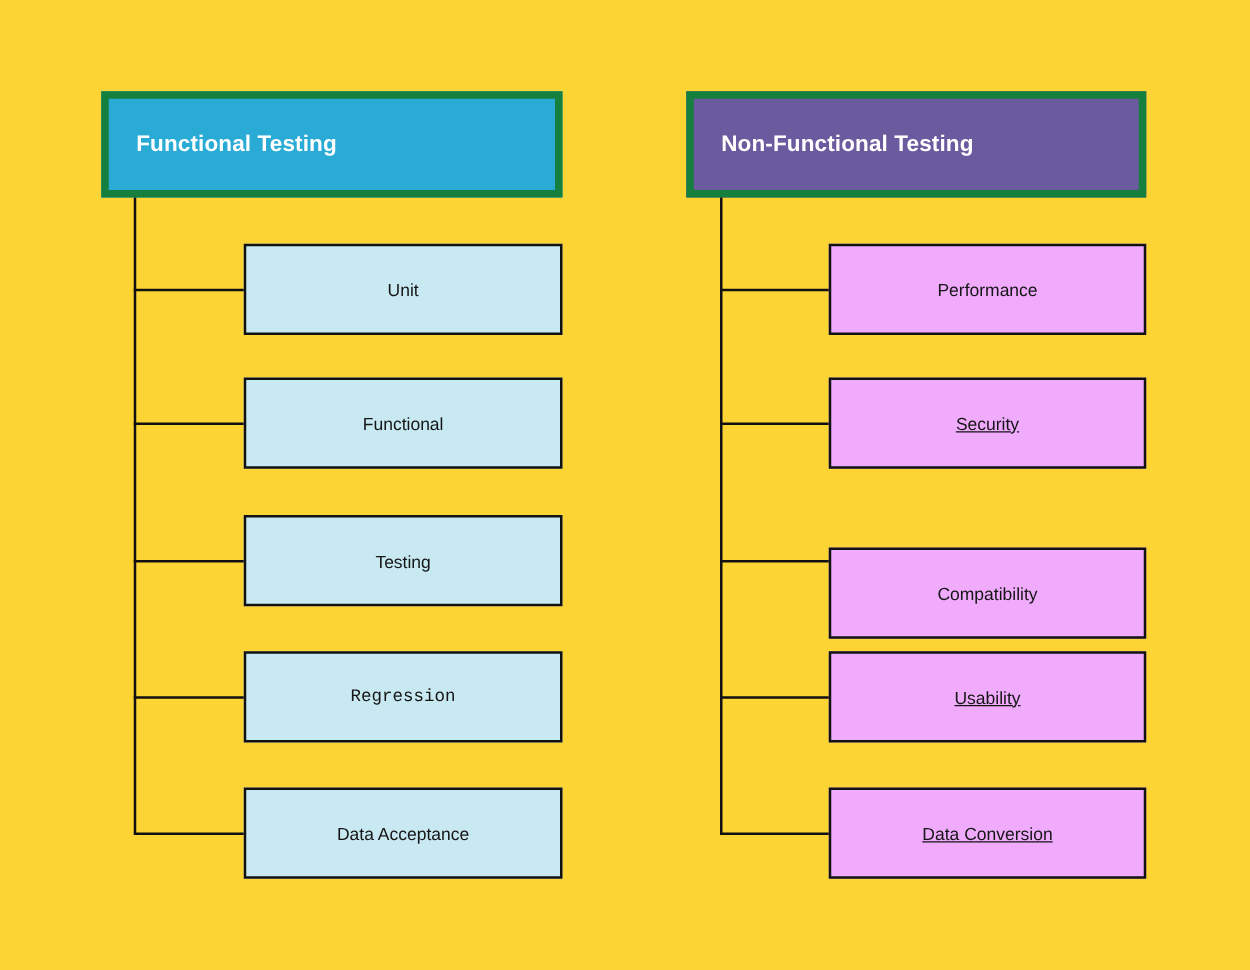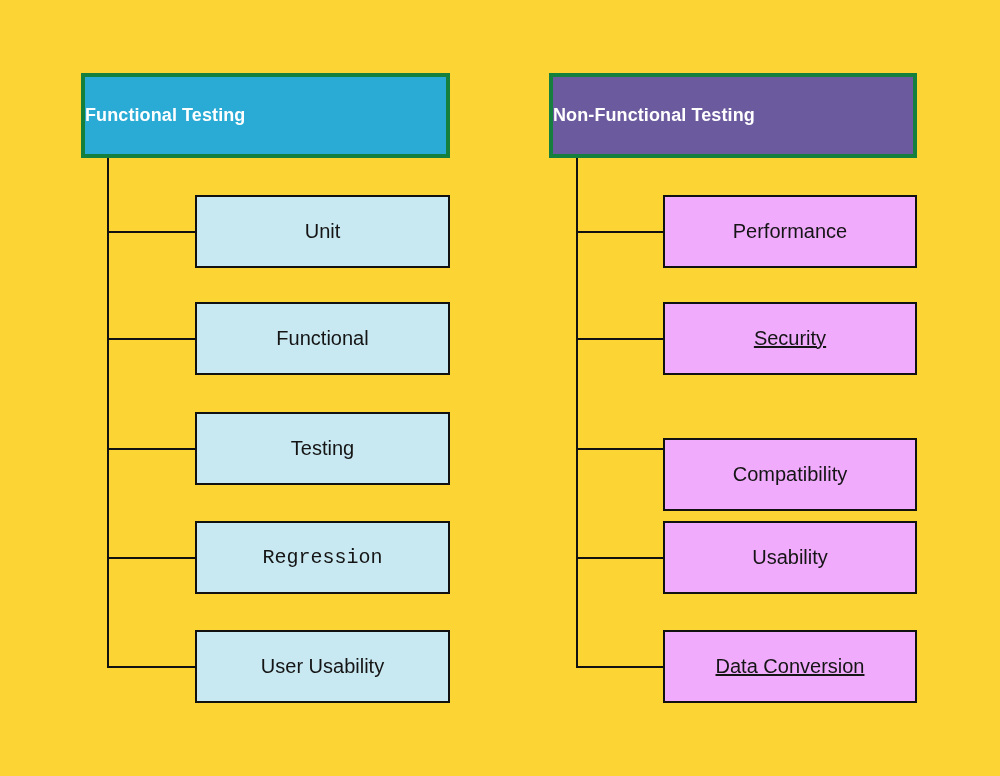--- a/index.html
+++ b/index.html
@@ -22,27 +22,28 @@
     position: absolute;
     top: 0;
     height: 776px;
   }
   .col-left  { left: 0;   width: 500px; }
   .col-right { left: 500px; width: 500px; }
 
   .header-box {
     position: absolute;
     box-sizing: border-box;
-    border: 4px solid #15803d;
+    border: 6px solid #15803d;
     display: flex;
     align-items: center;
     color: #FFFFFF;
     font-weight: bold;
     font-size: 18px;
     letter-spacing: 0.1px;
+    padding-left: 22px;
   }
   .col-left .header-box {
     left: 81px;
     top: 73px;
     width: 369px;
     height: 85px;
     background: #29ABD6;
   }
   .col-right .header-box {
     left: 49px;
@@ -68,21 +69,21 @@
   .col-left .connector  { left: 107px; width: 89px; }
   .col-right .connector { left: 76px;  width: 88px; }
 
   .child-box {
     position: absolute;
     box-sizing: border-box;
     border: 2px solid #111111;
     display: flex;
     align-items: center;
     justify-content: center;
-    font-size: 20px;
+    font-size: 14px;
     color: #151515;
     height: 73px;
   }
   .col-left .child-box {
     left: 195px;
     width: 255px;
     background: #C8E8F2;
   }
   .col-right .child-box {
     left: 163px;
@@ -104,35 +105,35 @@
     <div class="connector" style="top:231px;"></div>
     <div class="connector" style="top:338px;"></div>
     <div class="connector" style="top:448px;"></div>
     <div class="connector" style="top:557px;"></div>
     <div class="connector" style="top:666px;"></div>
 
     <div class="child-box" style="top:195px;">Unit</div>
     <div class="child-box" style="top:302px;">Functional</div>
     <div class="child-box" style="top:412px;">Testing</div>
     <div class="child-box" style="top:521px;font-family:Liberation Mono, monospace;">Regression</div>
-    <div class="child-box" style="top:630px;">User Usability</div>
+    <div class="child-box" style="top:630px;">Data Acceptance</div>
   </div>
 
   <div class="column col-right">
 
     <div class="header-box">Non-Functional Testing</div>
 
     <div class="trunk" style="top:158px; height:509px;"></div>
 
     <div class="connector" style="top:231px;"></div>
     <div class="connector" style="top:338px;"></div>
     <div class="connector" style="top:448px;"></div>
     <div class="connector" style="top:557px;"></div>
     <div class="connector" style="top:666px;"></div>
 
     <div class="child-box" style="top:195px;">Performance</div>
     <div class="child-box" style="top:302px;text-decoration:underline;">Security</div>
     <div class="child-box" style="top:412px;margin-top:26px;">Compatibility</div>
-    <div class="child-box" style="top:521px;">Usability</div>
+    <div class="child-box" style="top:521px;text-decoration:underline;">Usability</div>
     <div class="child-box" style="top:630px;text-decoration:underline;">Data Conversion</div>
   </div>
 
 </div>
 
 </body></html>

